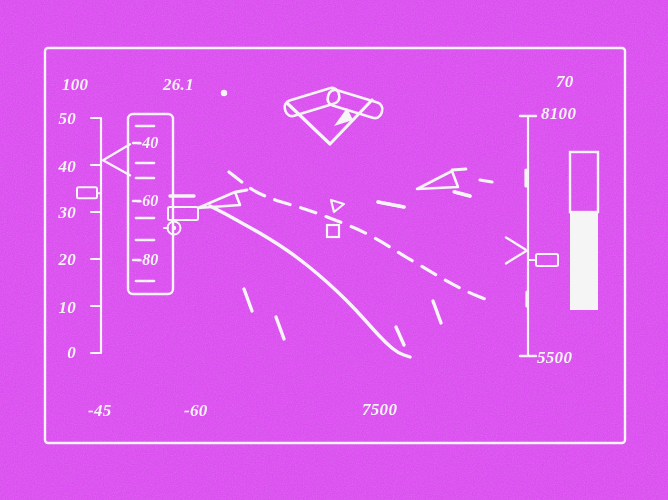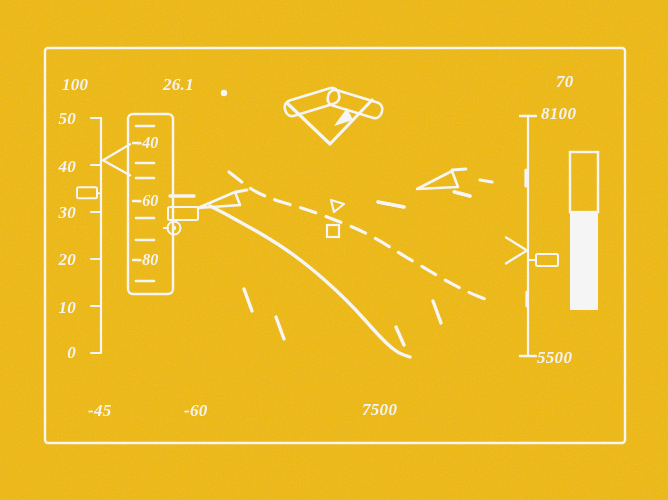--- a/index.html
+++ b/index.html
@@ -11,21 +11,21 @@
     width: 668px;
     height: 500px;
     overflow: hidden;
     font-family: "Liberation Serif", serif;
   }
 
   #hud-root {
     position: relative;
     width: 668px;
     height: 500px;
-    background: #eab308;
+    background: #d946ef;
   }
 
   
   #grain {
     position: absolute;
     left: 0; top: 0;
     width: 668px; height: 500px;
     pointer-events: none;
     opacity: 0.22;
     mix-blend-mode: screen;

